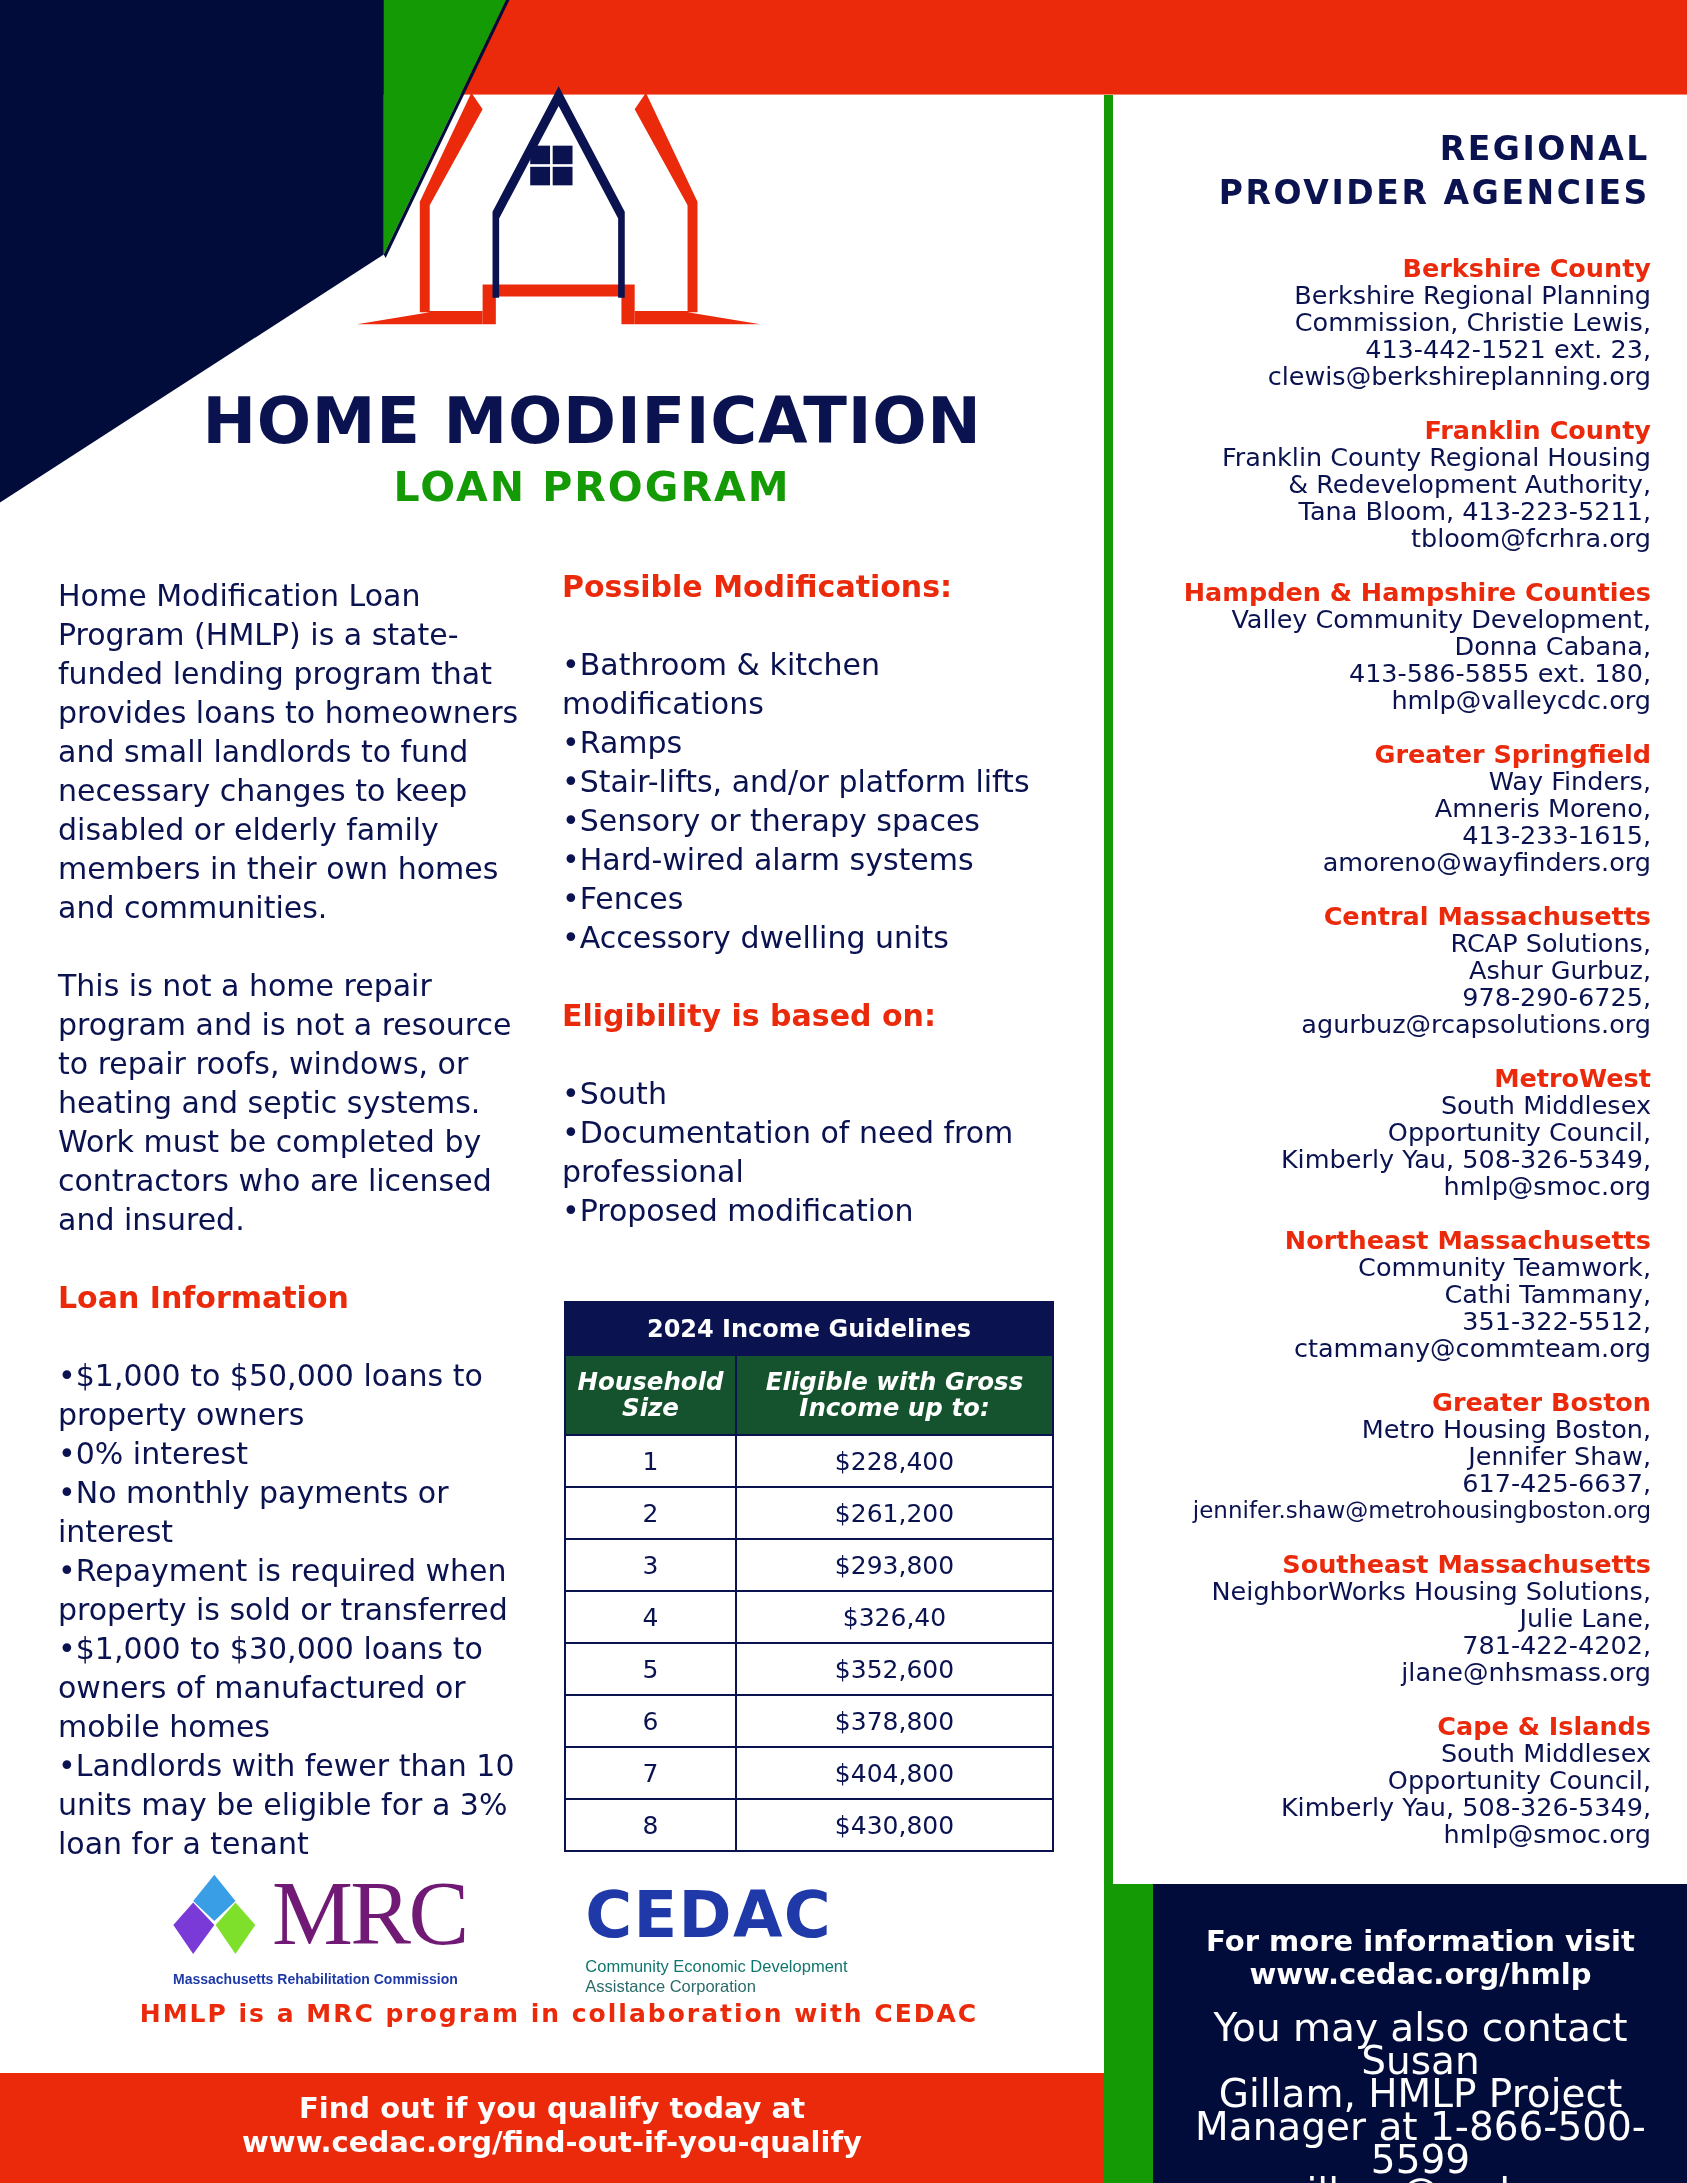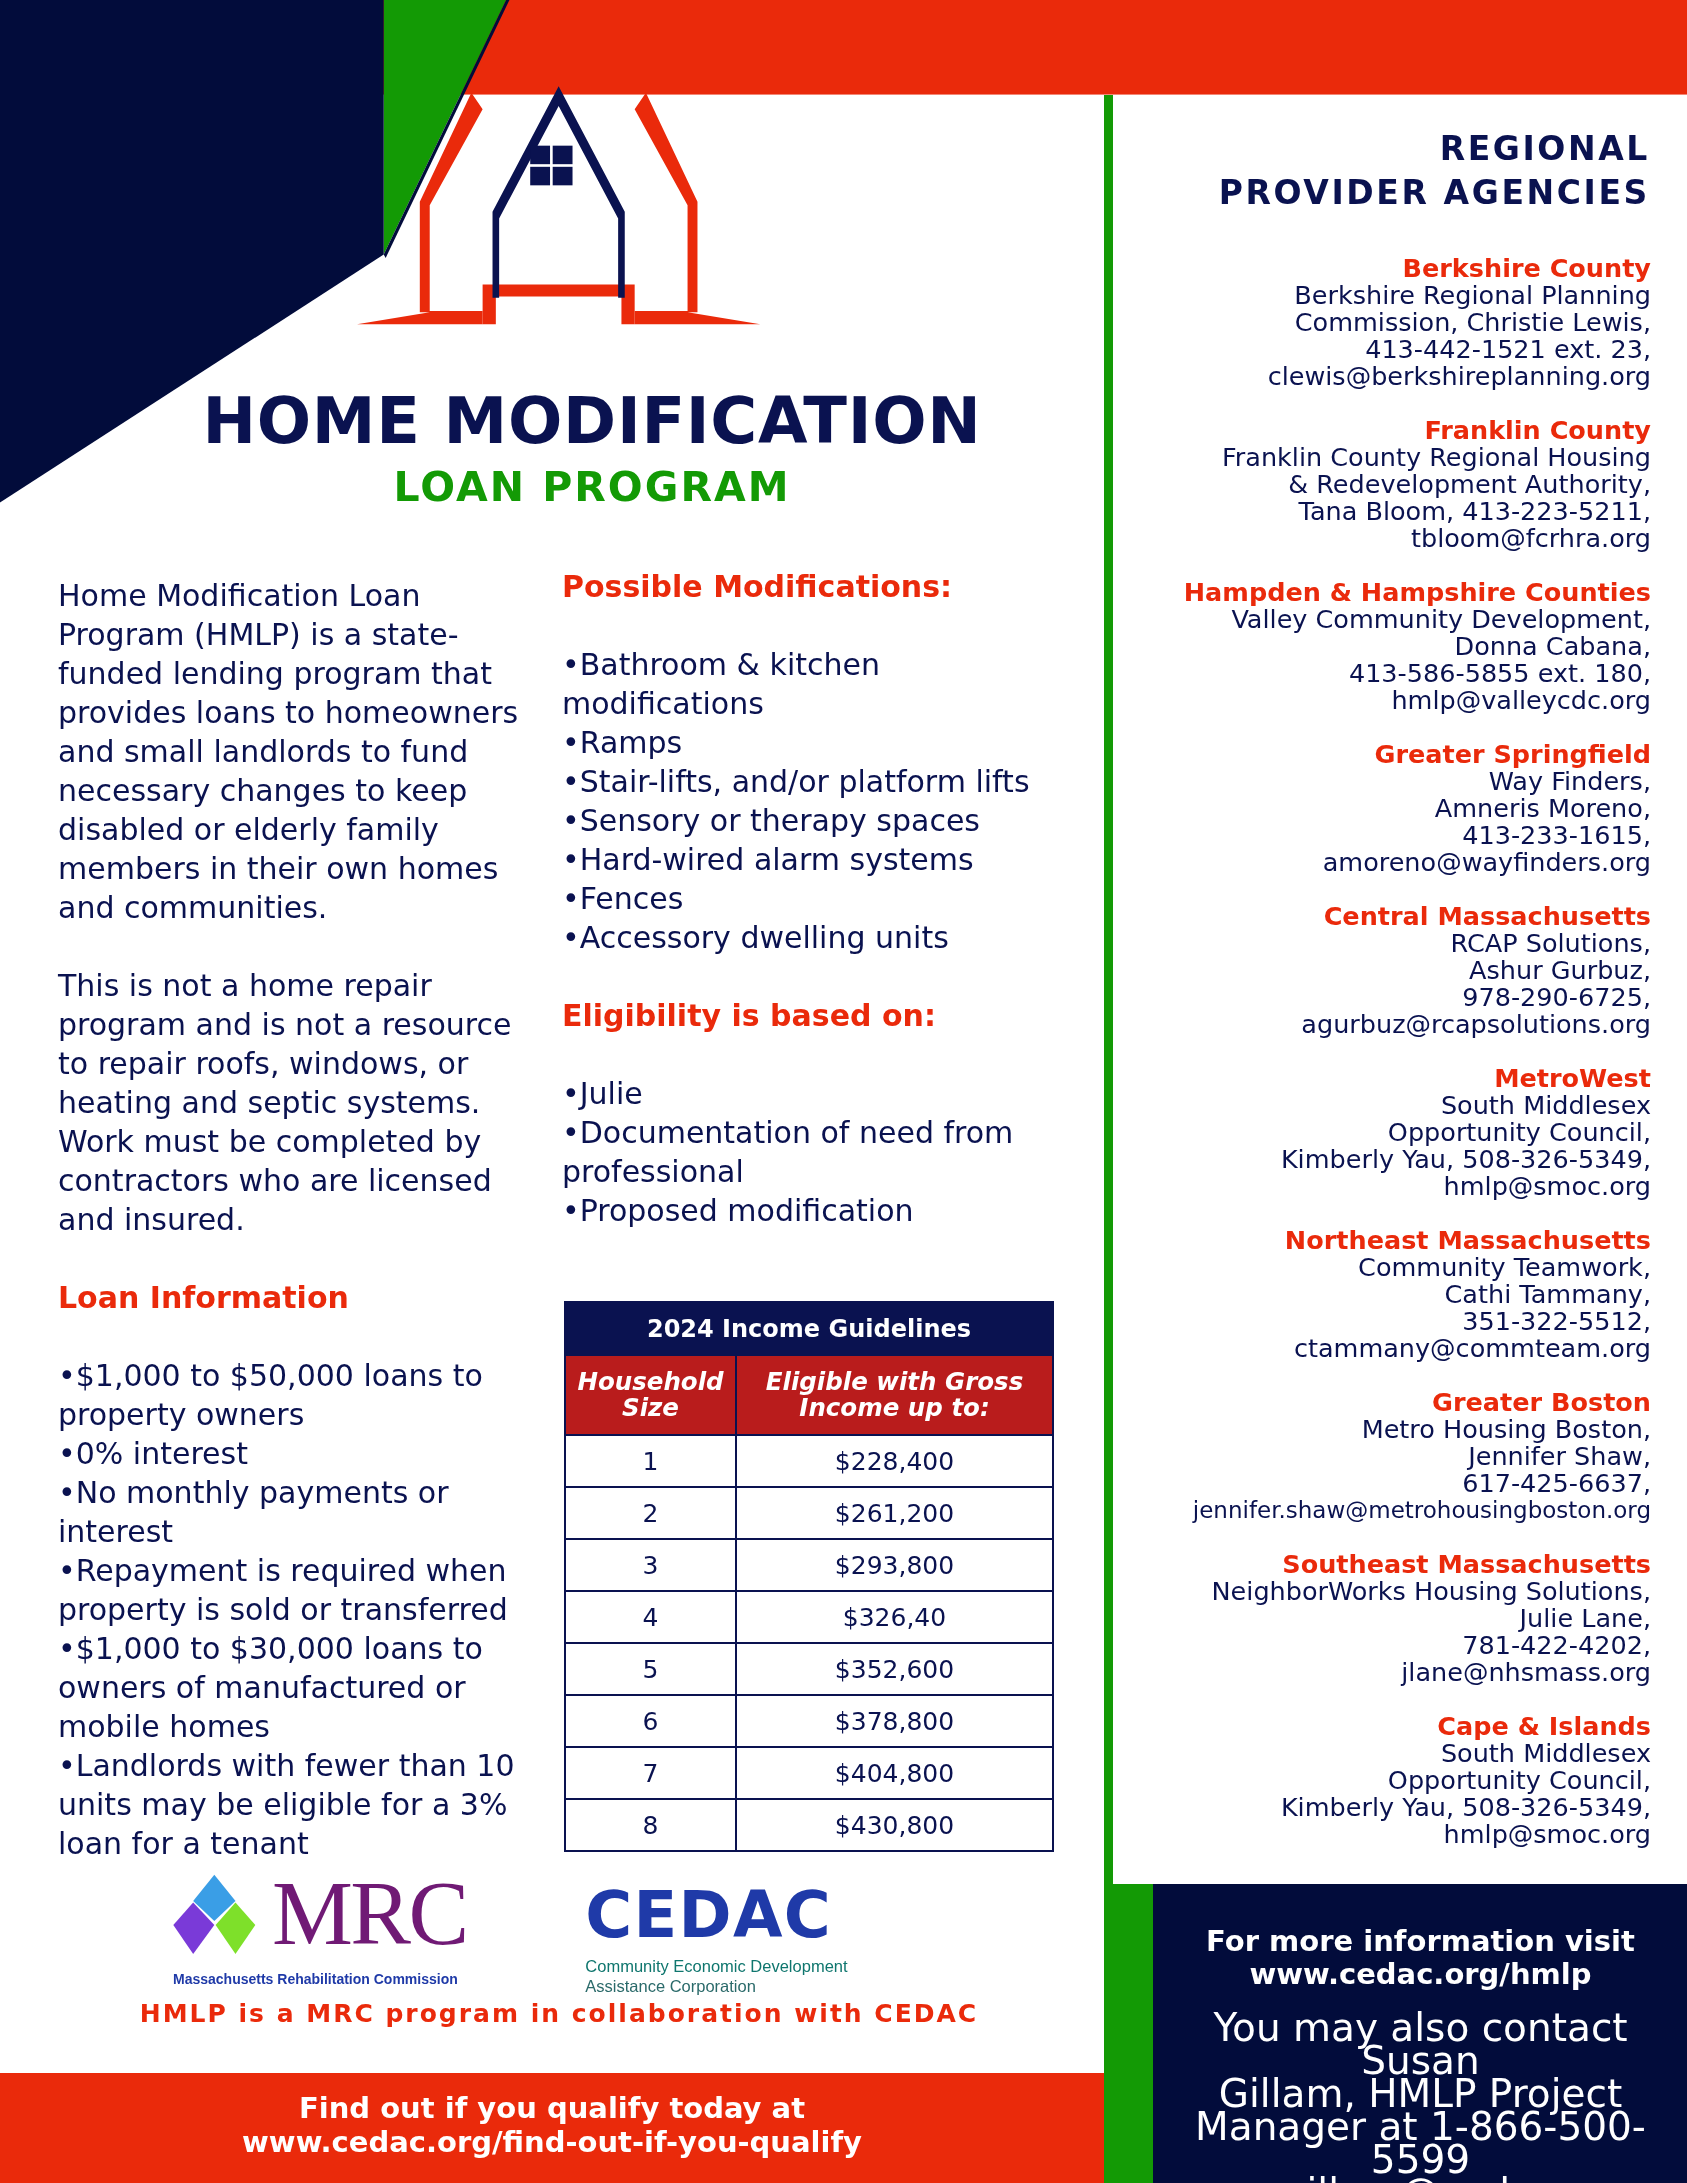--- a/index.html
+++ b/index.html
@@ -24,21 +24,21 @@
   .section-head { color: #ea2a0b; font-weight: bold; font-size: 30px; }
   ul.bul { list-style: none; margin: 0; padding: 0; }
   ul.bul li::before { content: "\2022 "; }
   .loan-head { margin-top: 0; margin-bottom: 39px; }
 
   .col-mid { left: 562px; top: 550px; width: 529px; font-size: 30px; line-height: 39px; color: #0a1250; margin-top: 17px; }
 
   
   .tbl { position: absolute; left: 564px; top: 1301px; width: 486px; border: 2px solid #0a1250; border-collapse: collapse; }
   .tbl-title { background: #0a1250; color: #fff; text-align: center; font-weight: bold; font-size: 24px; height: 53px; line-height: 53px; }
-  .tbl-head { display: flex; background: #b91c1c; color: #fff; font-weight: bold; font-style: italic; font-size: 24.5px; line-height: 26.5px; height: 78px; border-bottom: 2px solid #0a1250; }
+  .tbl-head { display: flex; background: #14532d; color: #fff; font-weight: bold; font-style: italic; font-size: 24.5px; line-height: 26.5px; height: 78px; border-bottom: 2px solid #0a1250; }
   .tbl-head div { display: flex; align-items: center; justify-content: center; text-align: center; }
   .c1 { width: 169px; border-right: 2px solid #0a1250; }
   .c2 { flex: 1; border-radius: 23px; }
   .tbl-row { display: flex; height: 50px; border-bottom: 2px solid #0a1250; font-size: 25px; color: #0a1250; }
   .tbl-row:last-child { border-bottom: none; }
   .tbl-row div { display: flex; align-items: center; justify-content: center; }
 
   
   #mrc-logo { position: absolute; left: 173px; top: 1872px; width: 318px; height: 119px; }
   #cedac-logo { position: absolute; left: 582px; top: 1879px; width: 344px; height: 119px; }
@@ -111,21 +111,21 @@
     <li>Bathroom &amp; kitchen modifications</li>
     <li>Ramps</li>
     <li>Stair-lifts, and/or platform lifts</li>
     <li>Sensory or therapy spaces</li>
     <li>Hard-wired alarm systems</li>
     <li>Fences</li>
     <li>Accessory dwelling units</li>
   </ul>
   <div class="section-head" style="margin-bottom:39px">Eligibility is based on:</div>
   <ul class="bul">
-    <li>Julie</li>
+    <li>South</li>
     <li>Documentation of need from professional</li>
     <li>Proposed modification</li>
   </ul>
 </div>
 
 <div class="tbl">
   <div class="tbl-title">2024 Income Guidelines</div>
   <div class="tbl-head">
     <div class="c1">Household Size</div>
     <div class="c2">Eligible with Gross Income up to:</div>

